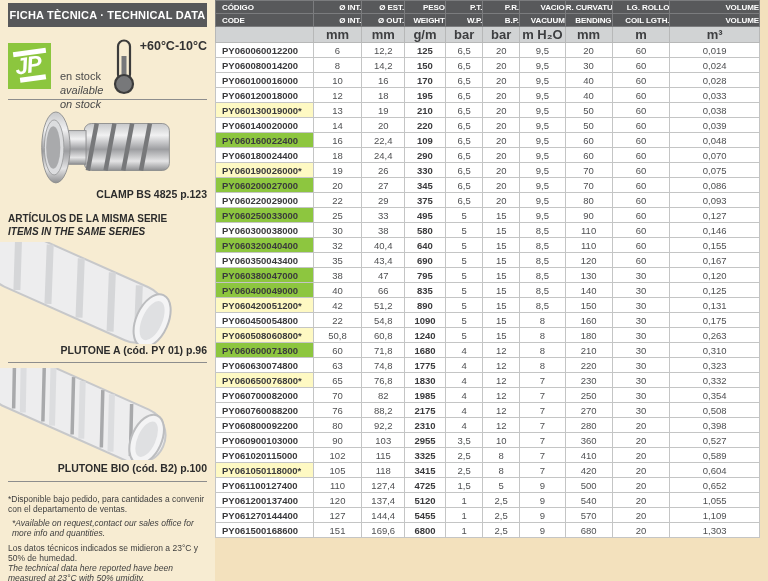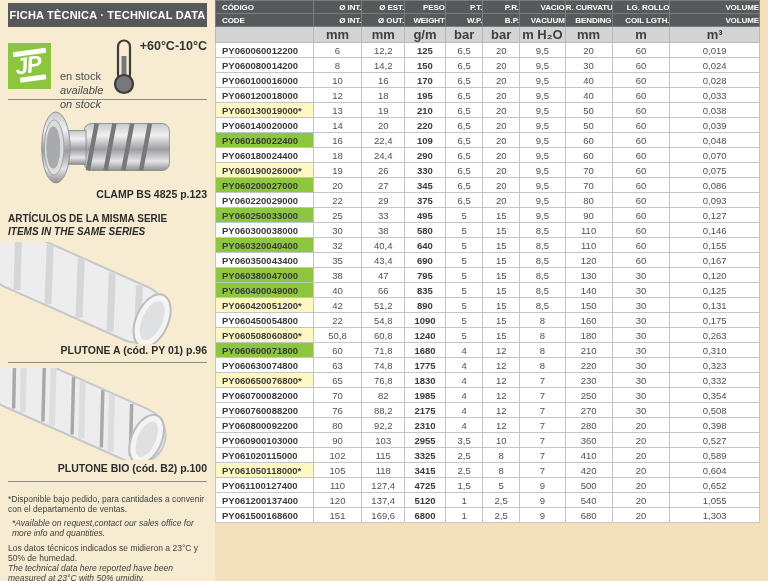--- a/index.html
+++ b/index.html
@@ -563,20 +563,32 @@
           <td>137,4</td>
           <td class="c-weight">5120</td>
           <td>1</td>
           <td>2,5</td>
           <td>9</td>
           <td>540</td>
           <td>20</td>
           <td>1,055</td>
         </tr>
         <tr>
+          <td class="c-code">PY061270144400</td>
+          <td>127</td>
+          <td>144,4</td>
+          <td class="c-weight">5455</td>
+          <td>1</td>
+          <td>2,5</td>
+          <td>9</td>
+          <td>570</td>
+          <td>20</td>
+          <td>1,109</td>
+        </tr>
+        <tr>
           <td class="c-code">PY061500168600</td>
           <td>151</td>
           <td>169,6</td>
           <td class="c-weight">6800</td>
           <td>1</td>
           <td>2,5</td>
           <td>9</td>
           <td>680</td>
           <td>20</td>
           <td>1,303</td>

